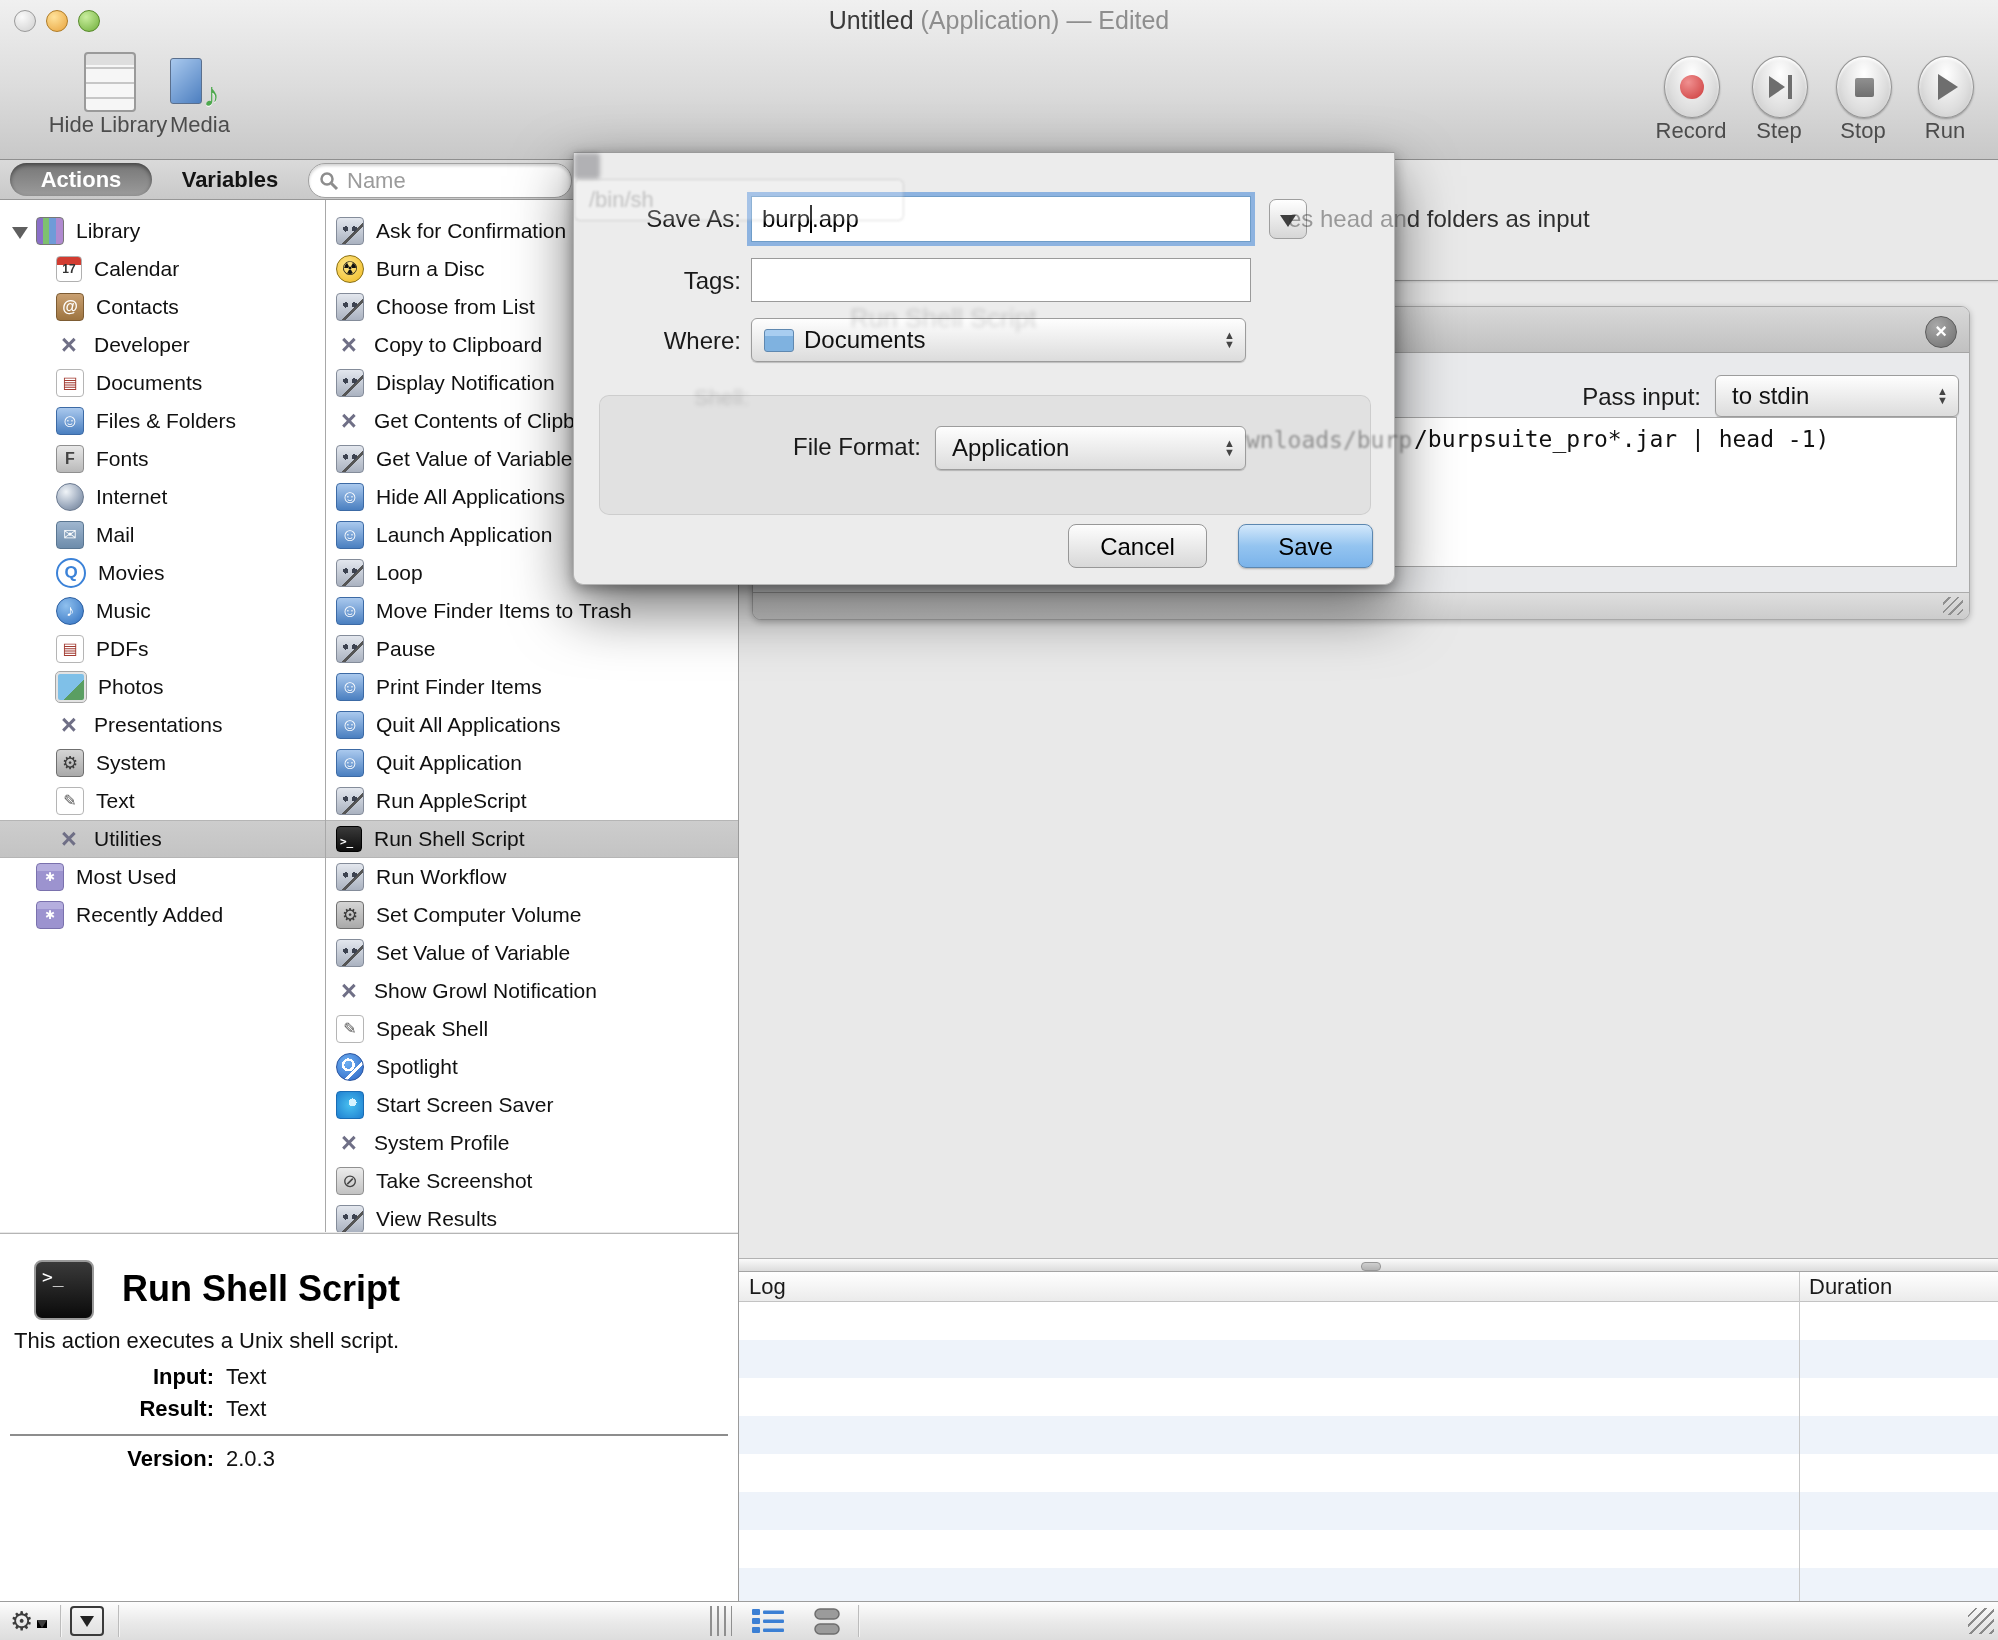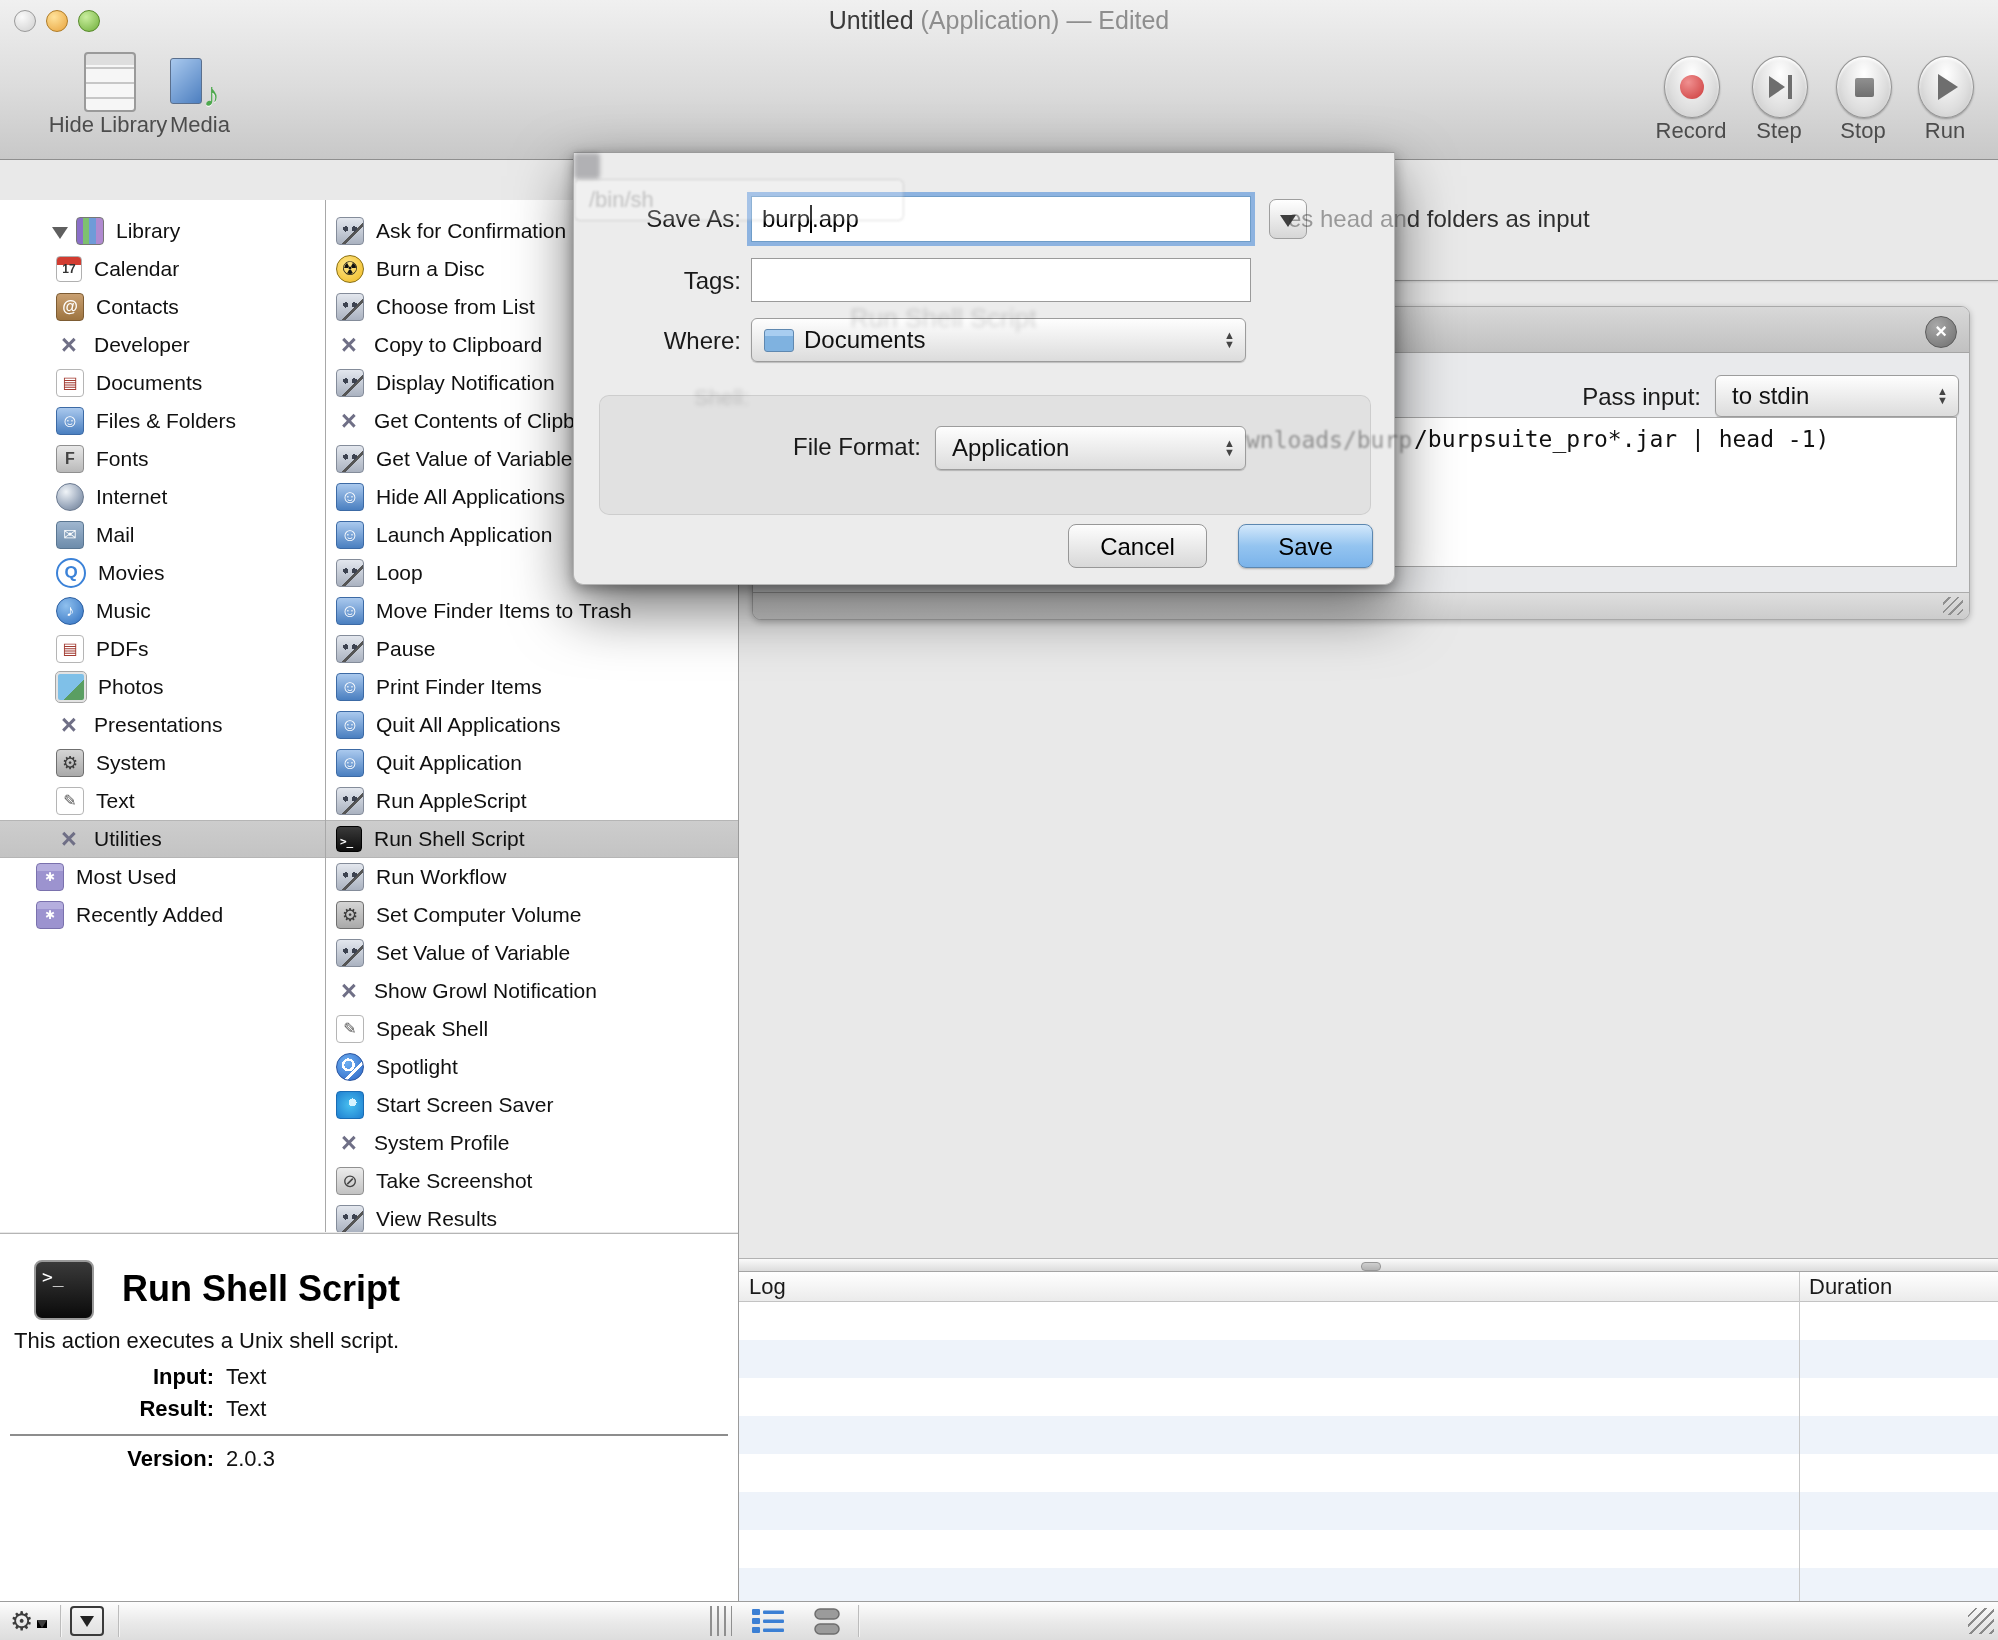--- a/index.html
+++ b/index.html
@@ -237,23 +237,34 @@
     <div class="abs runbtn" style="left:1836px;">
         <div class="stop-sq"></div>
       </div>
     <div class="abs tbtn-label" style="left:1832px;top:118px;width:62px;">Stop</div>
     <div class="abs runbtn" style="left:1918px;">
         <div class="run-tri"></div>
       </div>
     <div class="abs tbtn-label" style="left:1916px;top:118px;width:58px;">Run</div>
   </div>
 
+  <div class="abs tabstrip">
+    <div class="abs seg-pill nosel">Actions</div>
+    <div class="abs seg-plain nosel">Variables</div>
+    <div class="abs searchbox">
+      <svg class="mag" width="20" height="20" viewBox="0 0 20 20">
+          <circle cx="8" cy="8" r="5.5" fill="none" stroke="#8d8d8d" stroke-width="2.5"></circle>
+          <line x1="12.5" y1="12.5" x2="18" y2="18" stroke="#8d8d8d" stroke-width="3"></line>
+        </svg>
+      <input placeholder="Name" style="">
+    </div>
+  </div>
 
   <div class="abs sidebar">
-    <div class="row lib-row" style="margin-top:12px;padding-left:40px;">
+    <div class="row lib-row" style="margin-top:12px;">
       <span class="disc"></span>
       <span class="ic i-books"></span>
       <span>Library</span>
     </div>
     <div>
 
     <div class="row indent">
           <span class="ic i-cal">17</span>
           <span>Calendar</span>
         </div>

